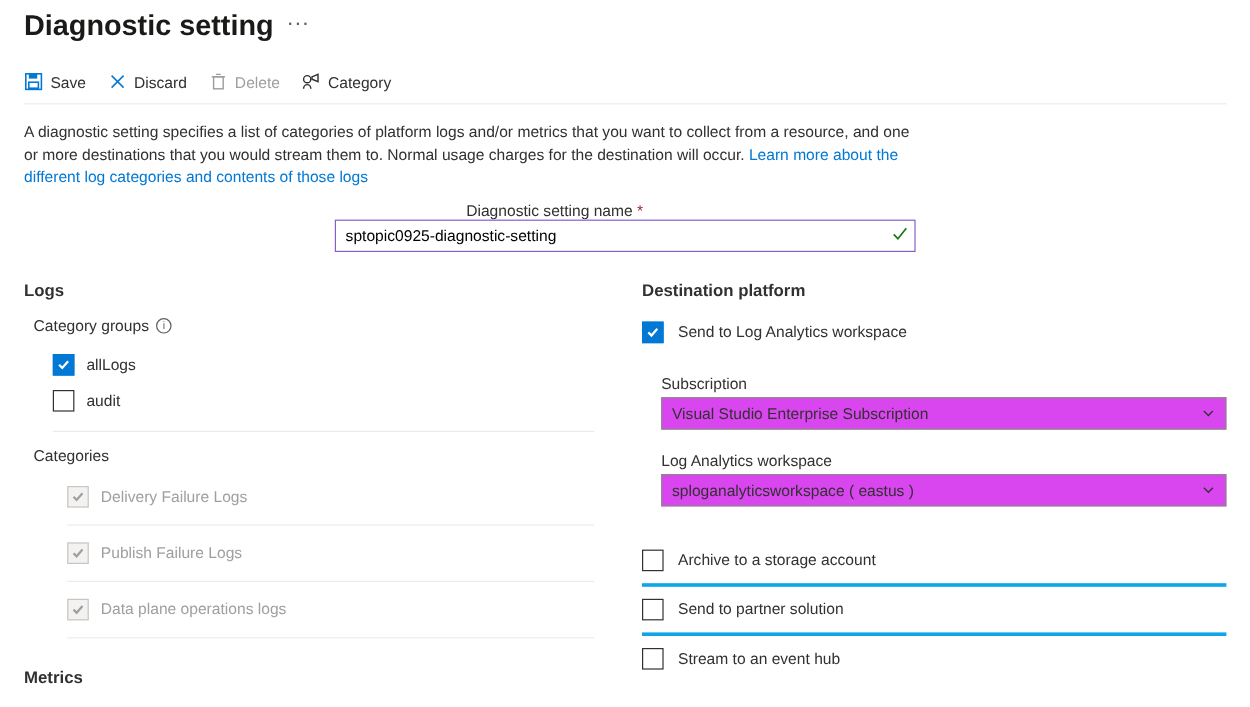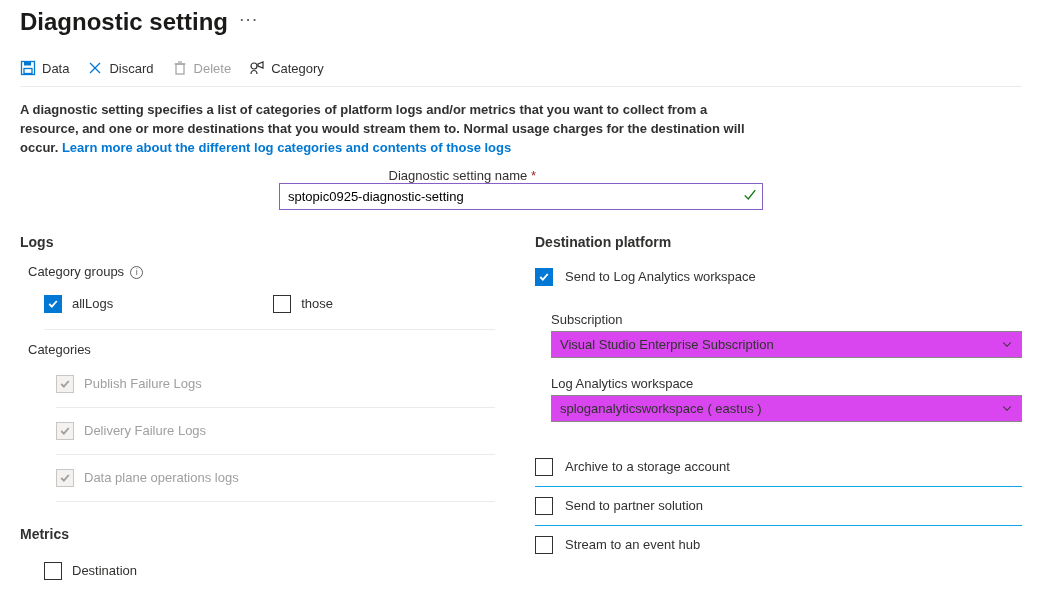--- a/index.html
+++ b/index.html
@@ -13,62 +13,62 @@
     width: 1042px;
   }
   .page { padding: 8px 20px 20px 20px; }
   .title-row { display: flex; align-items: center; gap: 12px; margin-bottom: 18px; }
   .title { font-size: 24px; font-weight: 600; color: #1b1a19; }
   .more-dots { color: #605e5c; letter-spacing: 2px; font-weight: 700; padding-bottom: 6px; }
   .toolbar { display: flex; align-items: center; gap: 18px; padding: 6px 0 10px 0; border-bottom: 1px solid #edebe9; }
   .tb-btn { display: inline-flex; align-items: center; gap: 6px; cursor: pointer; color: #323130; }
   .tb-btn.disabled { color: #a19f9d; cursor: default; }
   .tb-btn svg { width: 16px; height: 16px; }
-  .description { margin: 14px 0 10px 0; line-height: 1.45; color: #323130; max-width: 740px; font-weight: bold; }
+  .description { margin: 14px 0 10px 0; line-height: 1.45; color: #323130; max-width: 740px; }
   .link { color: #0078d4; cursor: pointer; }
   .name-row { display: flex; align-items: center; margin-bottom: 24px; flex-direction: column; }
   .name-label { width: 265px; }
   .req { color: #a4262c; }
   .name-input-wrap { position: relative; width: 484px; }
   .name-input {
     width: 100%; padding: 5px 26px 5px 8px; border: 1px solid #8661c5;
     outline: none; font-family: inherit; font-size: 13px; background: #fff;
   }
   .name-input-check { position: absolute; right: 6px; top: 50%; transform: translateY(-50%); color: #107c10; }
   .columns { display: flex; gap: 40px; }
   .col-left { width: 475px; }
   .col-right { flex: 1; }
   .sect-head { font-weight: 600; font-size: 14px; margin-bottom: 14px; }
-  .subhead { display: flex; align-items: flex-end; gap: 6px; margin-bottom: 10px; padding-left: 8px; }
+  .subhead { display: flex; align-items: center; gap: 6px; margin-bottom: 10px; padding-left: 8px; }
   .info-icon { width: 13px; height: 13px; border: 1px solid #605e5c; border-radius: 50%; display: inline-flex; align-items: center; justify-content: center; font-size: 9px; color: #605e5c; }
   .check-row { display: flex; align-items: center; gap: 10px; padding: 6px 0; }
   .check-row.indent { padding-left: 24px; }
   .cb {
     width: 18px; height: 18px; border: 1px solid #323130; display: inline-flex;
     align-items: center; justify-content: center; flex-shrink: 0; cursor: pointer;
   }
   .cb.checked { background: #0078d4; border-color: #0078d4; }
   .cb.checked svg { color: #fff; }
   .cb.disabled { border-color: #c8c6c4; background: #f3f2f1; cursor: default; }
   .cb.disabled.checked svg { color: #a19f9d; }
   .cb svg { width: 12px; height: 12px; }
-  .cat-groups-row { display: flex; gap: 160px; padding-left: 24px; margin-bottom: 10px; }
+  .cat-groups-row { display: flex; padding-left: 24px; margin-bottom: 10px; flex-direction: column; }
   .divider { border-bottom: 1px solid #edebe9; margin: 4px 0 12px 24px; }
   .cat-item { display: flex; align-items: center; gap: 10px; padding: 14px 0; border-bottom: 1px solid #edebe9; margin-left: 36px; color: #a19f9d; }
   .cat-item:last-of-type { border-bottom: none; }
   .cat-label-sub { margin-top: 6px; margin-bottom: 4px; padding-left: 8px; }
   .dest-group { margin-left: 16px; margin-bottom: 18px; }
   .field-label { margin-bottom: 4px; font-size: 13px; }
   .select-box {
     border: 1px solid #8a8886; padding: 5px 8px; width: 100%;
     display: flex; align-items: center; justify-content: space-between;
     cursor: pointer; background: #d946ef;
   }
   .chev { width: 12px; height: 12px; }
-  .dest-row { display: flex; align-items: center; gap: 12px; padding: 10px 0; border-bottom: 1px solid #0ea5e9; }
+  .dest-row { display: flex; align-items: center; gap: 12px; padding: 10px 0; border-bottom: 3px solid #0ea5e9; }
   .dest-row:last-child { border-bottom: none; }
   .dest-top { display: flex; align-items: center; gap: 12px; padding: 4px 0 14px 0; border-bottom: 1px solid #edebe9; margin-bottom: 12px; }
   .metrics-section { margin-top: 24px; }
 </style>
 </head>
 <body>
 
 <div class="page">
 
   <div class="title-row">
@@ -76,21 +76,21 @@
     <div class="more-dots">···</div>
   </div>
 
   <div class="toolbar">
     <div class="tb-btn">
       <svg viewBox="0 0 16 16" fill="none" stroke="#0078d4" stroke-width="1.3">
           <rect x="1.5" y="1.5" width="13" height="13"></rect>
           <rect x="4" y="1.5" width="7" height="4" fill="#0078d4" stroke="none"></rect>
           <rect x="4" y="8.5" width="8" height="5" fill="none"></rect>
         </svg>
-      <span>Data</span>
+      <span>Save</span>
     </div>
     <div class="tb-btn">
       <svg viewBox="0 0 16 16" stroke="#0078d4" stroke-width="1.3">
           <line x1="3" y1="3" x2="13" y2="13"></line>
           <line x1="13" y1="3" x2="3" y2="13"></line>
         </svg>
       <span>Discard</span>
     </div>
     <div class="tb-btn disabled">
       <svg viewBox="0 0 16 16" fill="none" stroke="#a19f9d" stroke-width="1.2">
@@ -142,43 +142,43 @@
         <div class="check-row">
           <div class="cb checked">
             <svg viewBox="0 0 16 16" fill="none" stroke="currentColor" stroke-width="2.5">
                 <polyline points="3,8 6.5,11.5 13,4"></polyline>
               </svg>
           </div>
           <span>allLogs</span>
         </div>
         <div class="check-row">
           <div class="cb"></div>
-          <span>those</span>
+          <span>audit</span>
         </div>
       </div>
 
       <div class="divider"></div>
 
       <div class="cat-label-sub">Categories</div>
 
       <div class="cat-item">
         <div class="cb disabled checked">
           <svg viewBox="0 0 16 16" fill="none" stroke="currentColor" stroke-width="2.5">
               <polyline points="3,8 6.5,11.5 13,4"></polyline>
             </svg>
         </div>
-        <span>Publish Failure Logs</span>
+        <span>Delivery Failure Logs</span>
       </div>
       <div class="cat-item">
         <div class="cb disabled checked">
           <svg viewBox="0 0 16 16" fill="none" stroke="currentColor" stroke-width="2.5">
               <polyline points="3,8 6.5,11.5 13,4"></polyline>
             </svg>
         </div>
-        <span>Delivery Failure Logs</span>
+        <span>Publish Failure Logs</span>
       </div>
       <div class="cat-item">
         <div class="cb disabled checked">
           <svg viewBox="0 0 16 16" fill="none" stroke="currentColor" stroke-width="2.5">
               <polyline points="3,8 6.5,11.5 13,4"></polyline>
             </svg>
         </div>
         <span>Data plane operations logs</span>
       </div>
 

